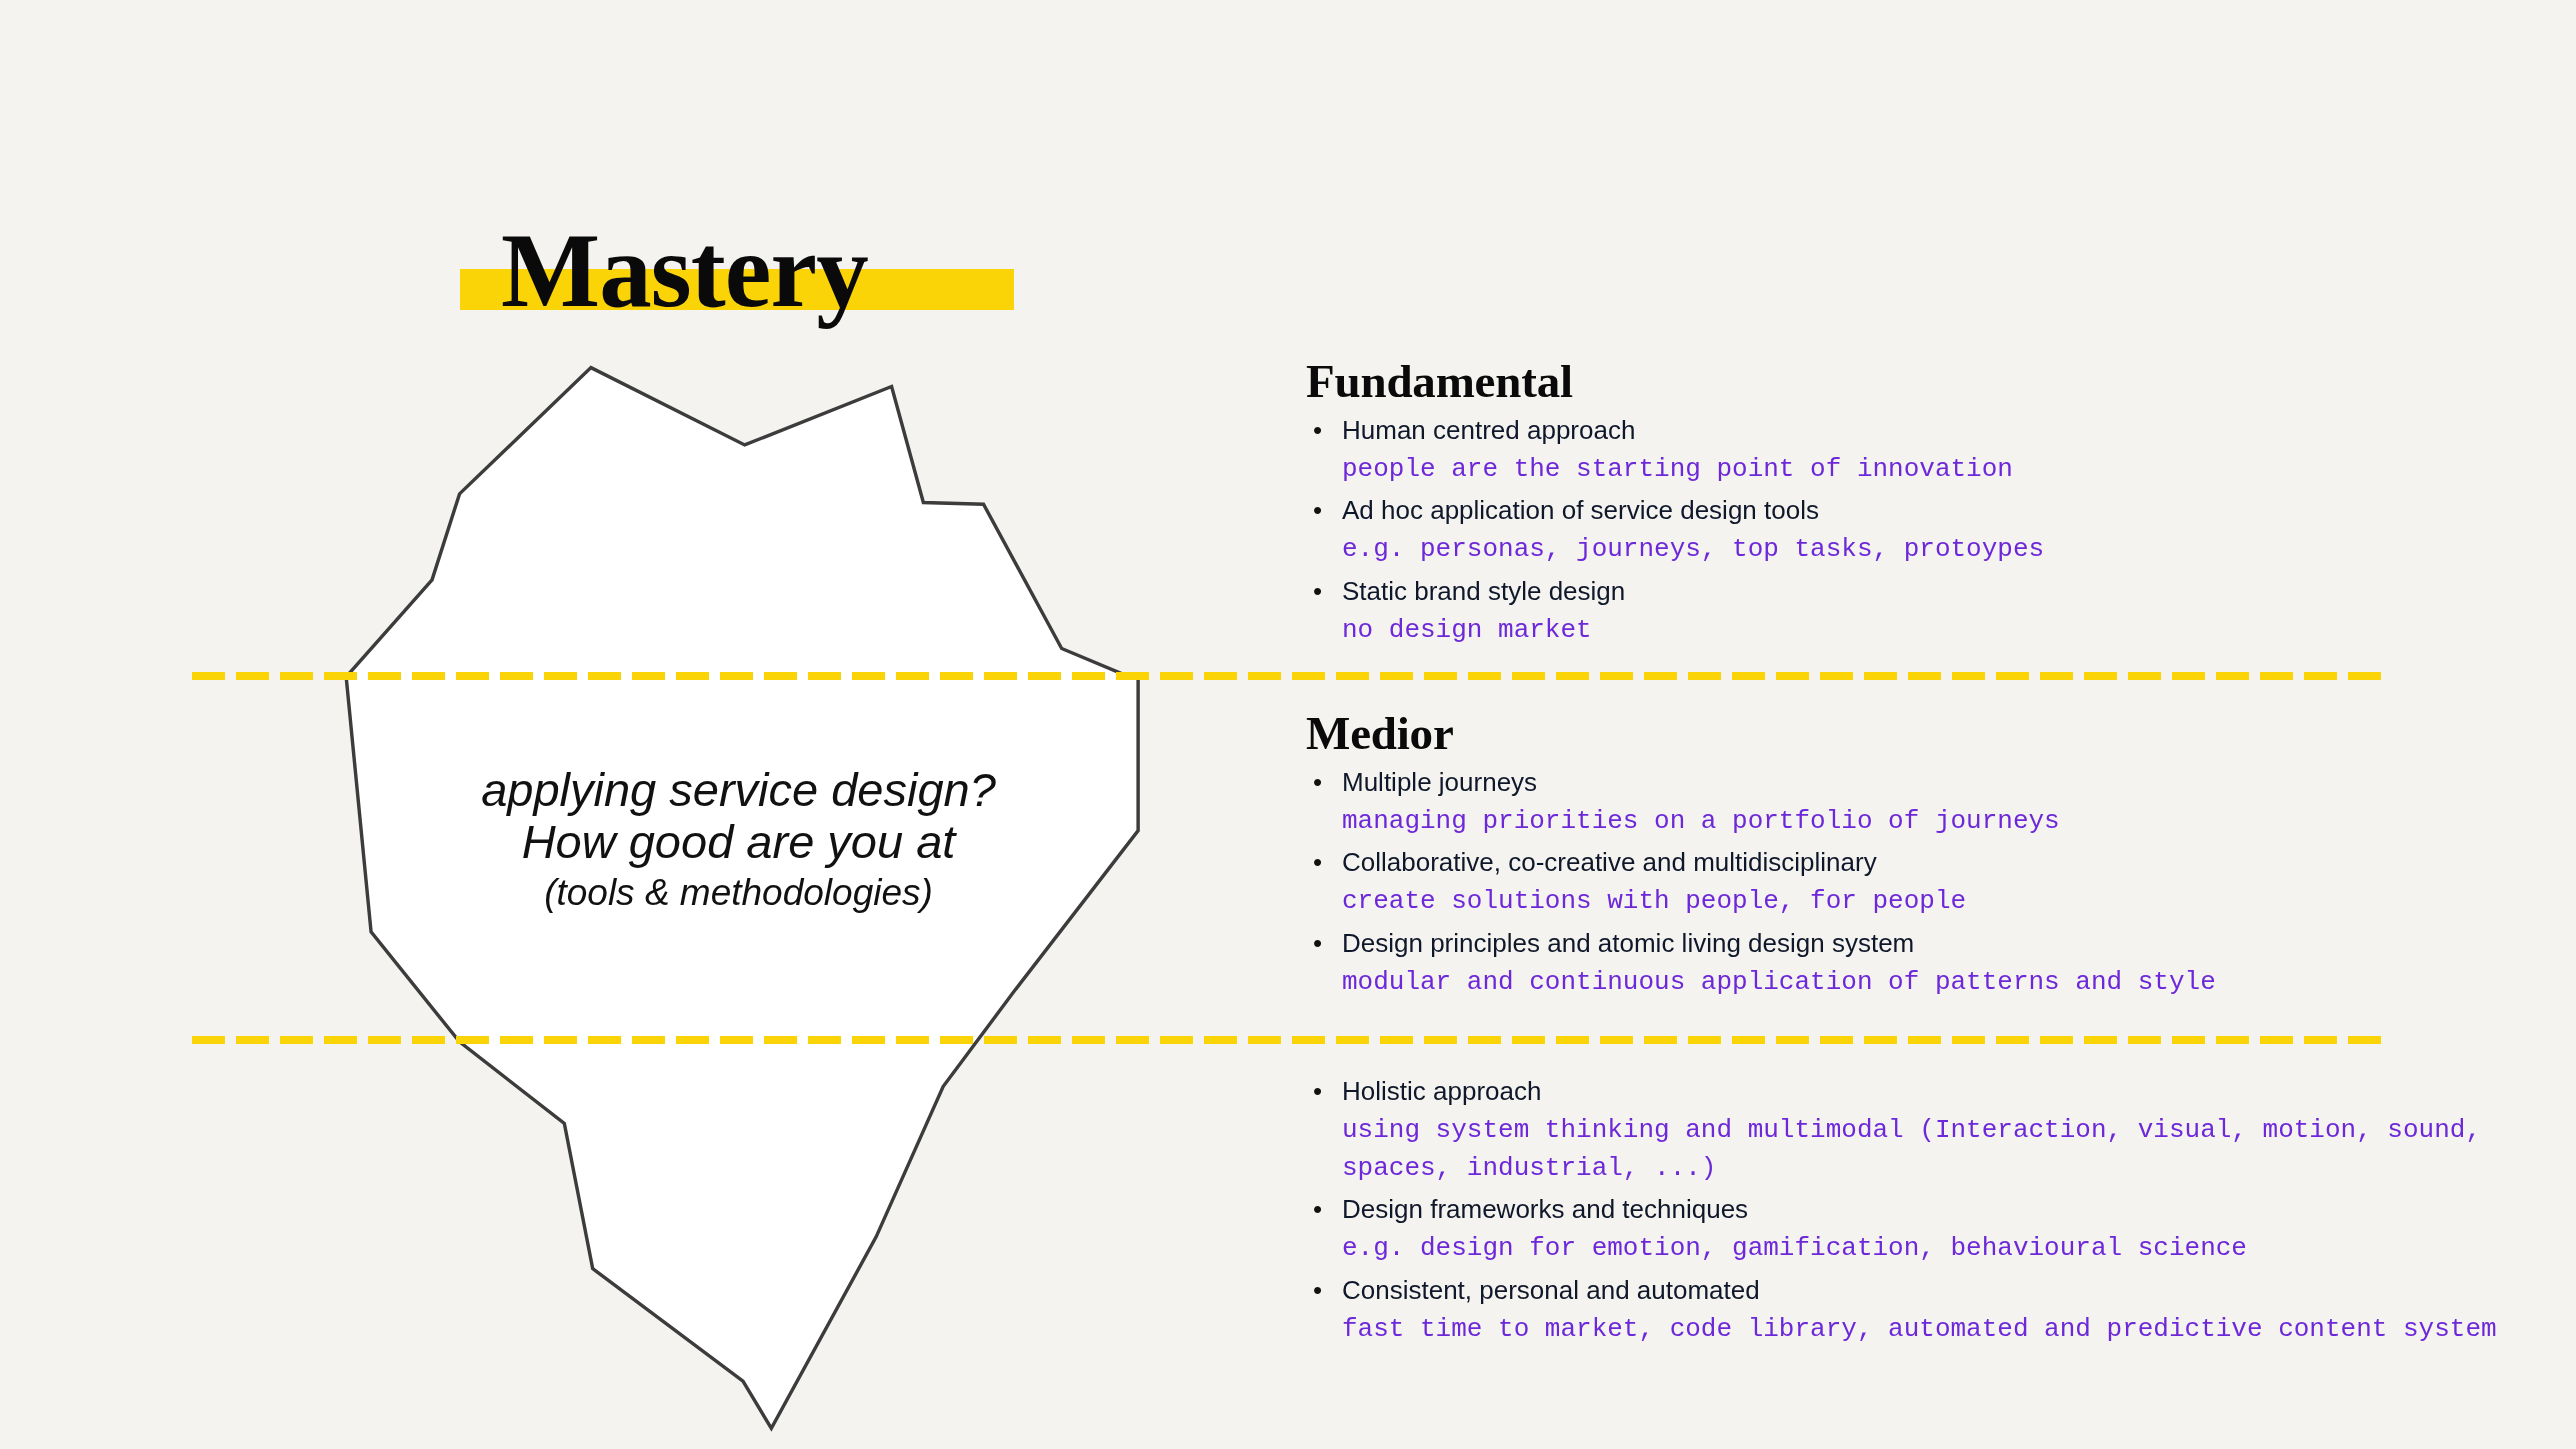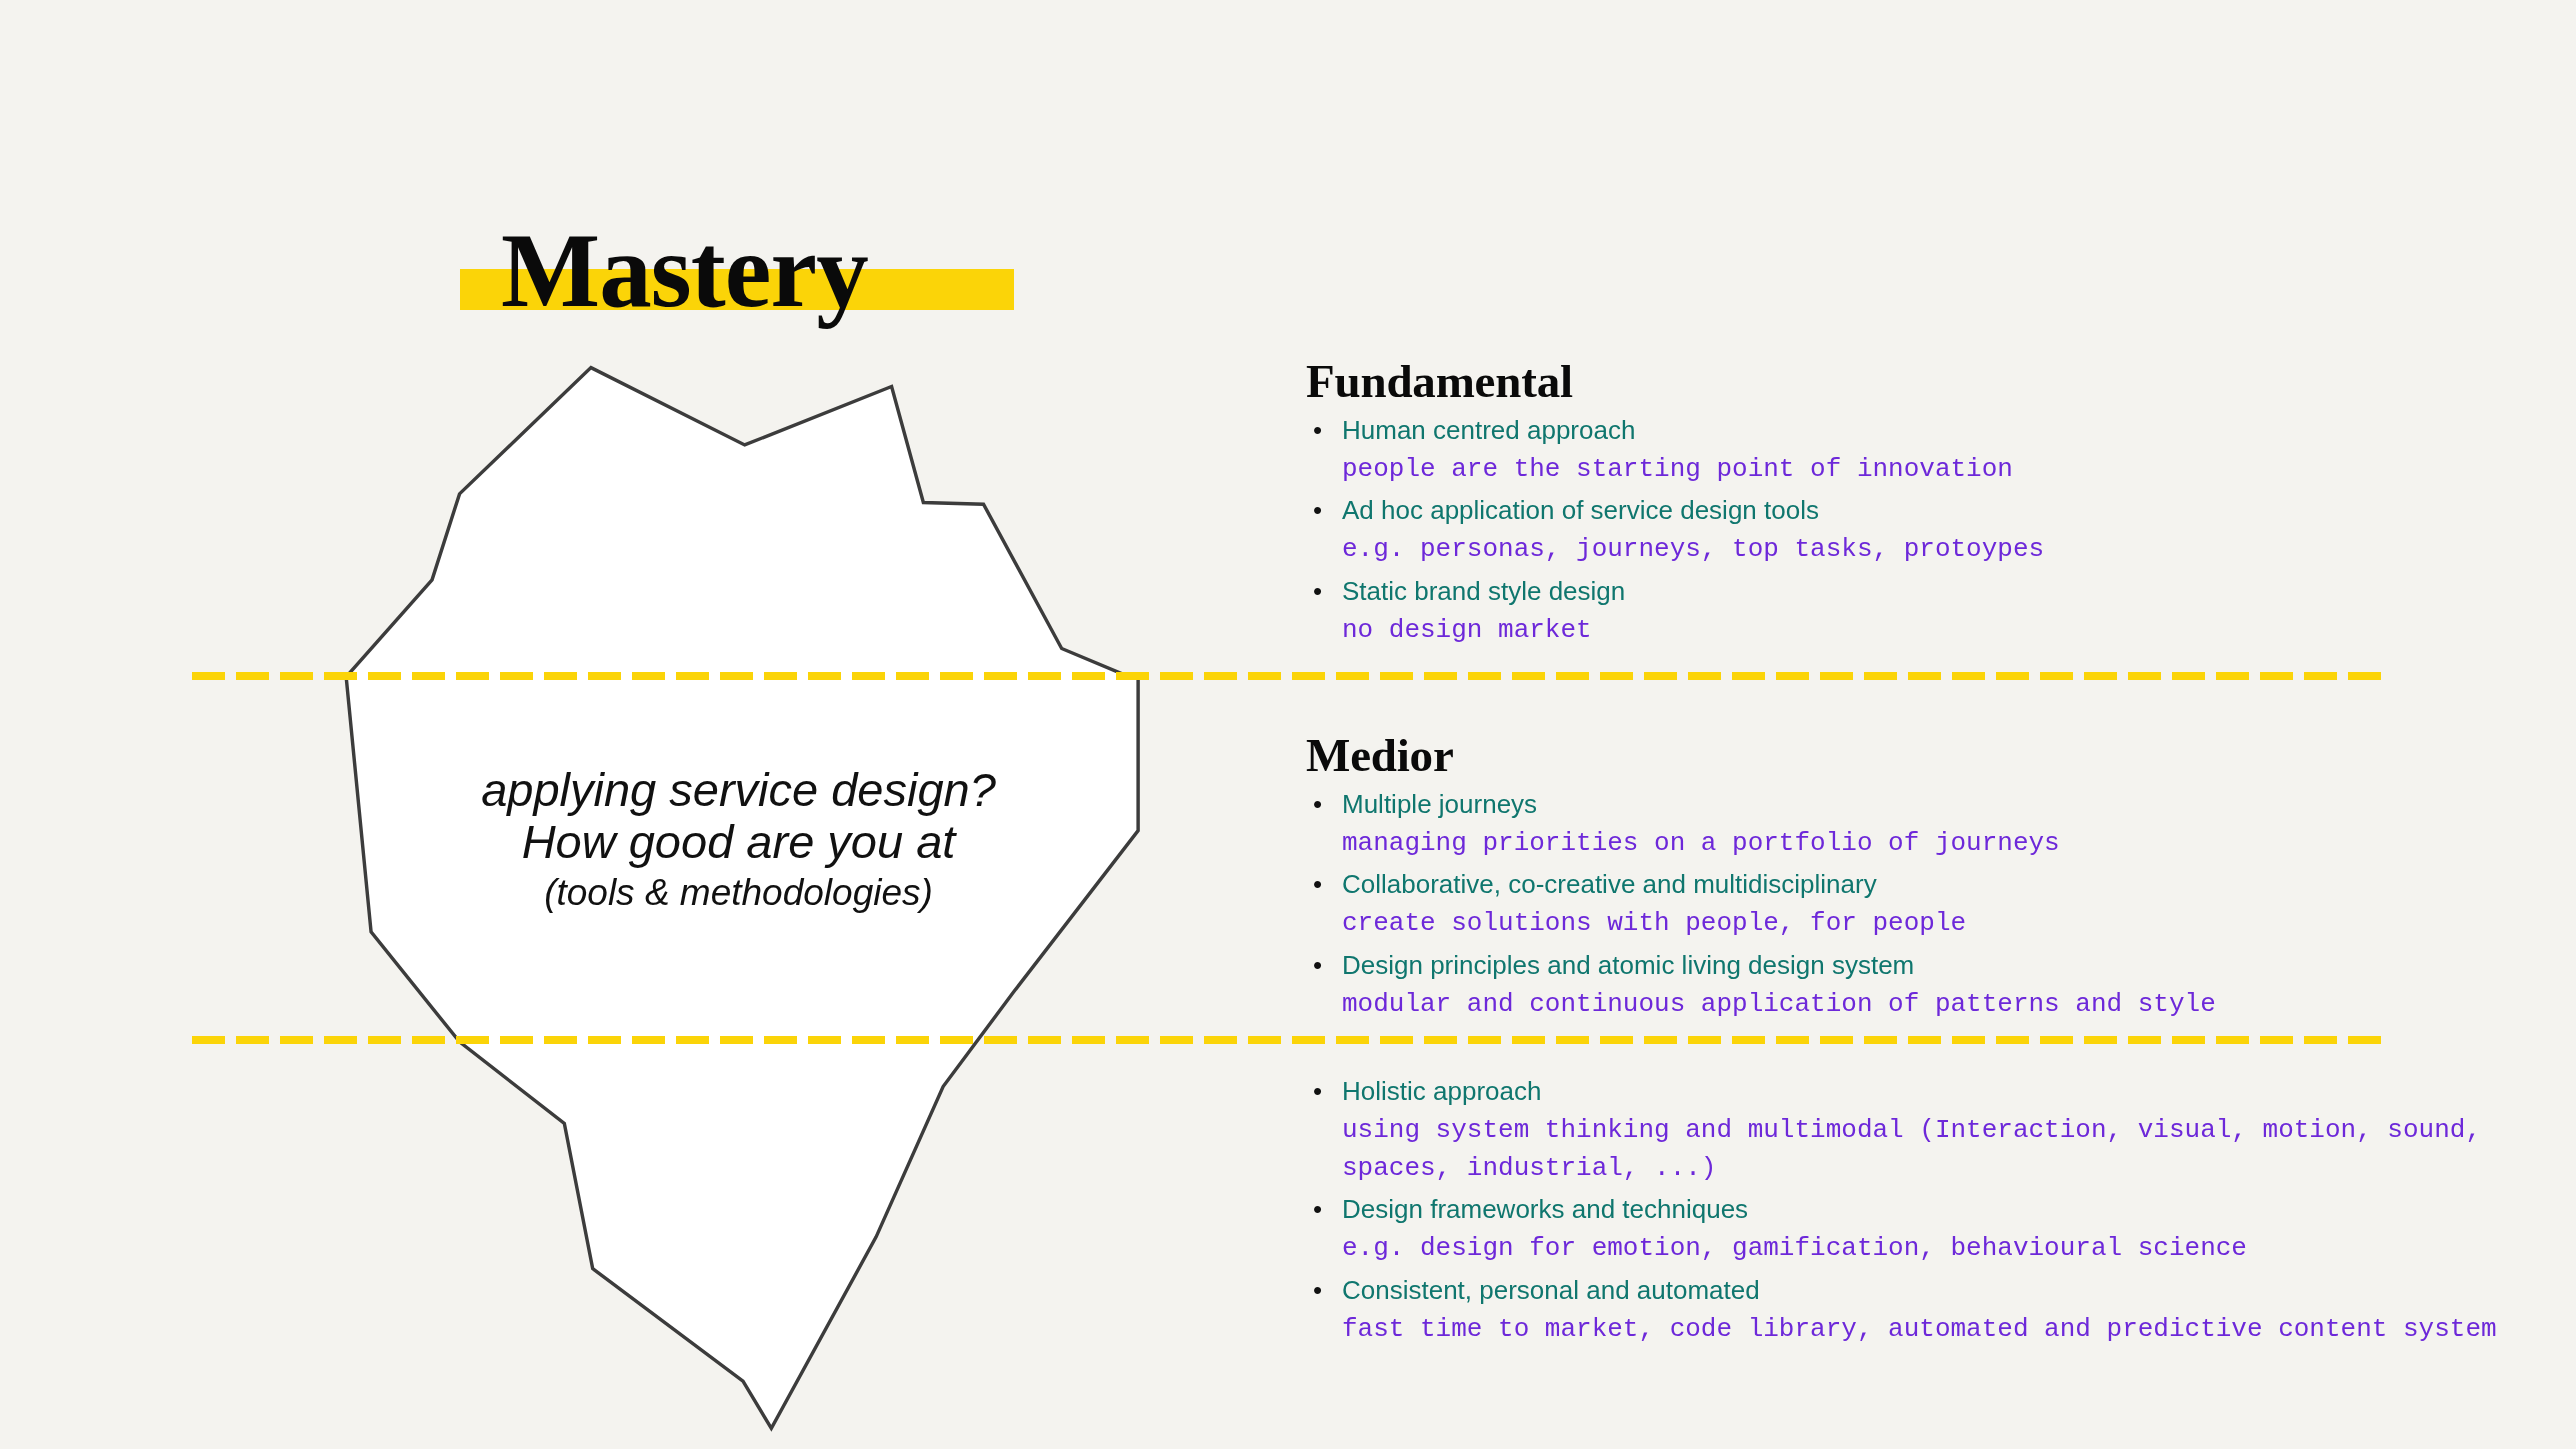--- a/index.html
+++ b/index.html
@@ -104,21 +104,21 @@
     white-space: nowrap;
   }
 
   
   .level-section {
     position: absolute;
     left: 1306px;
     width: 1220px;
   }
   #section-fundamental { top: 359px; }
-  #section-medior      { top: 733px; }
+  #section-medior      { top: 711px; }
   #section-advanced    { top: 1072px; }
 
   .level-heading {
     margin: 0 0 6.9px 0;
     font-family: "Liberation Serif", "DejaVu Serif", serif;
     font-weight: 700;
     font-size: 47px;
     line-height: 45px;
     color: #0A0A0A;
     letter-spacing: -0.2px;
@@ -144,21 +144,21 @@
     line-height: 39px;
     color: #111111;
     text-align: left;
     padding-left: 6.9px;
     box-sizing: border-box;
   }
   .item-title {
     flex: 1 1 auto;
     font-size: 26px;
     line-height: 39px;
-    color: #0f766e;
+    color: #0f172a;
     font-weight: 400;
   }
   .item-desc {
     margin: 0 0 3.4px 36px;
     font-size: 26px;
     line-height: 38px;
     color: #6d28d9;
     font-weight: 400;
     font-family: Liberation Mono, monospace;
   }

